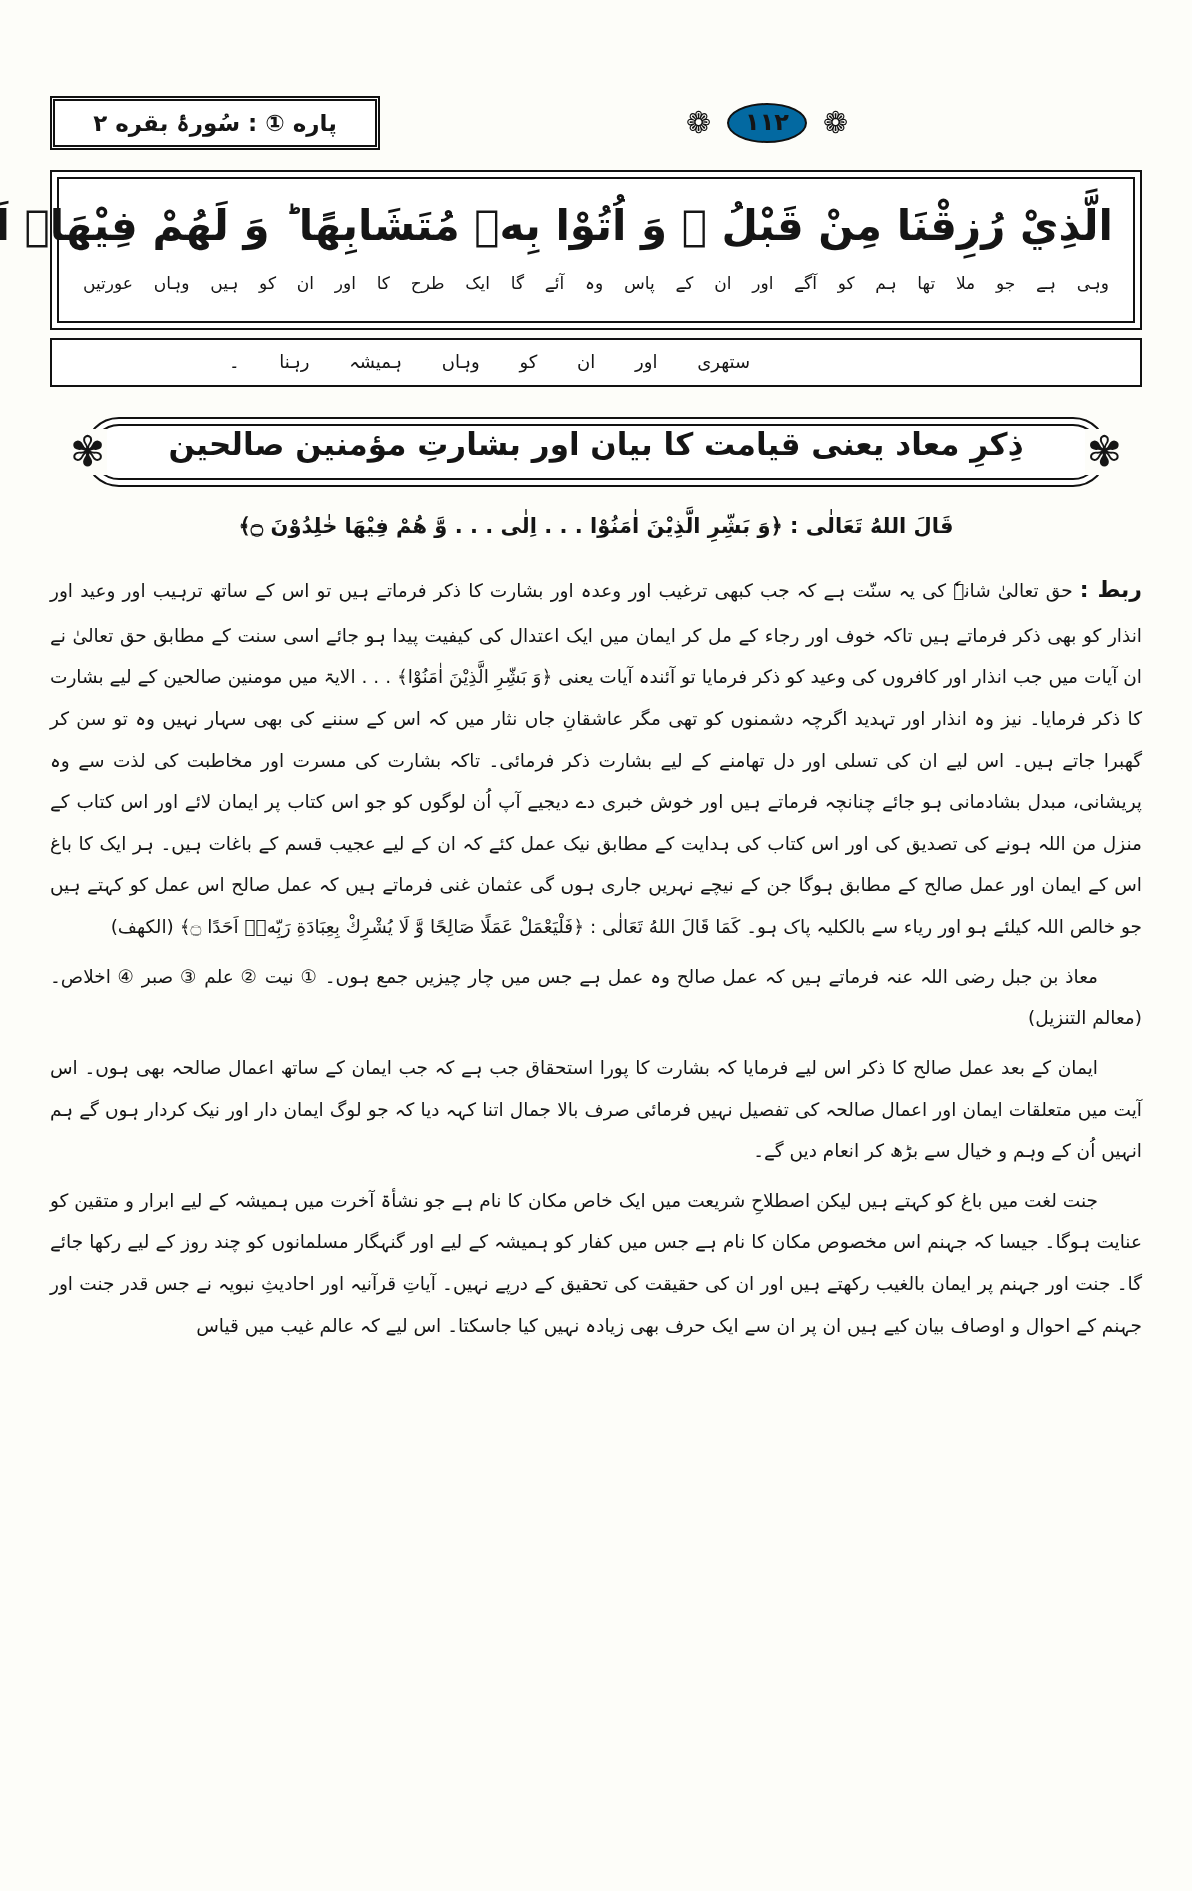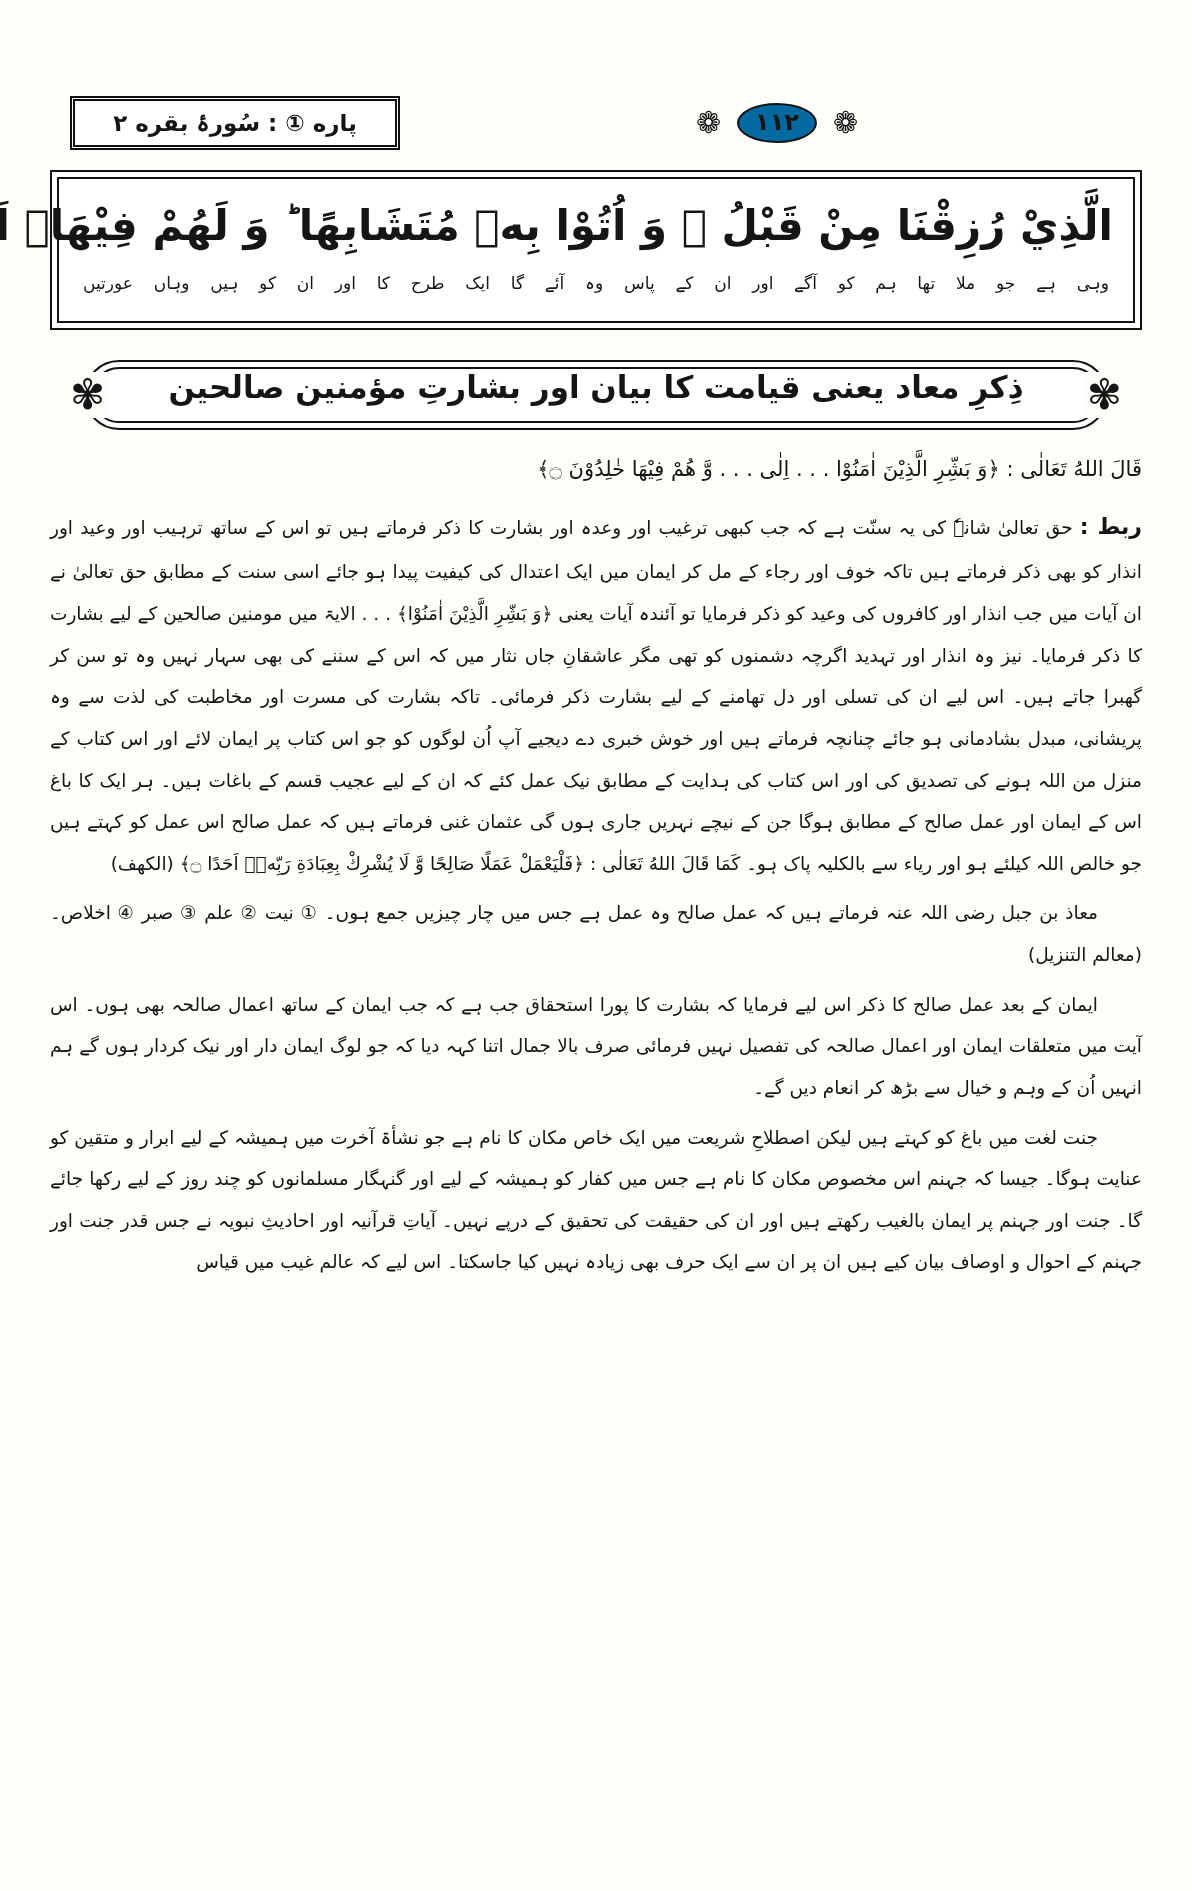--- a/index.html
+++ b/index.html
@@ -28,21 +28,20 @@
   .hdr-box {
     border: 5px double #111;
     display: flex;
     align-items: center;
     justify-content: center;
     font-size: 23px;
     font-weight: bold;
     padding: 0 18px;
     white-space: nowrap;
     background: #fff;
-    margin-left: 20px;
   }
   .hdr-right { flex: 0 0 330px; }
   .hdr-left  { flex: 0 0 330px; }
   .hdr-center {
     flex: 1;
     display: flex;
     align-items: center;
     justify-content: center;
     gap: 16px;
     font-size: 26px;
@@ -123,23 +122,24 @@
     font-size: 42px;
     line-height: 1;
     background: #fdfdf9;
     padding: 2px 2px;
   }
   .heading-orn.left  { left: -16px; }
   .heading-orn.right { right: -16px; }
 
   
   .quote {
+    text-align: center;
     font-size: 21px;
-    font-weight: normal;
-    margin: 16px 0 14px;
+    font-weight: bold;
+    margin: 16px 0 20px;
     line-height: 1.7;
   }
 
   
   .body-text {
     font-size: 18.5px;
     line-height: 2.25;
     text-align: justify;
   }
   .body-text p { margin: 0 0 8px; }
@@ -164,20 +164,21 @@
     <div class="hdr-box hdr-left">پاره ① : سُورۂ بقره ۲</div>
   </div>
 
   <div class="verse-frame-outer">
     <div class="verse-frame-inner">
       <div class="arabic-l1">الَّذِيْ رُزِقْنَا مِنْ قَبْلُ ۙ وَ اُتُوْا بِهٖ مُتَشَابِهًا ؕ وَ لَهُمْ فِيْهَاۤ اَزْوَاجٌ</div>
       <div class="interlinear">وہی ہے جو ملا تھا ہم کو آگے اور ان کے پاس وہ آئے گا ایک طرح کا اور ان کو ہیں وہاں عورتیں</div>
     </div>
   </div>
 
+  <div class="trans-strip">ستھری اور ان کو وہاں ہمیشہ رہنا ۔</div>
 
   <div class="heading-wrap">
     <div class="heading-box">
       <div class="heading-box-inner">ذِکرِ معاد یعنی قیامت کا بیان اور بشارتِ مؤمنین صالحین</div>
     </div>
     <span class="heading-orn right">✾</span>
     <span class="heading-orn left">✾</span>
   </div>
 
   <div class="quote">قَالَ اللهُ تَعَالٰی : ﴿وَ بَشِّرِ الَّذِيْنَ اٰمَنُوْا . . . اِلٰی . . . وَّ هُمْ فِيْهَا خٰلِدُوْنَ ۝﴾</div>

